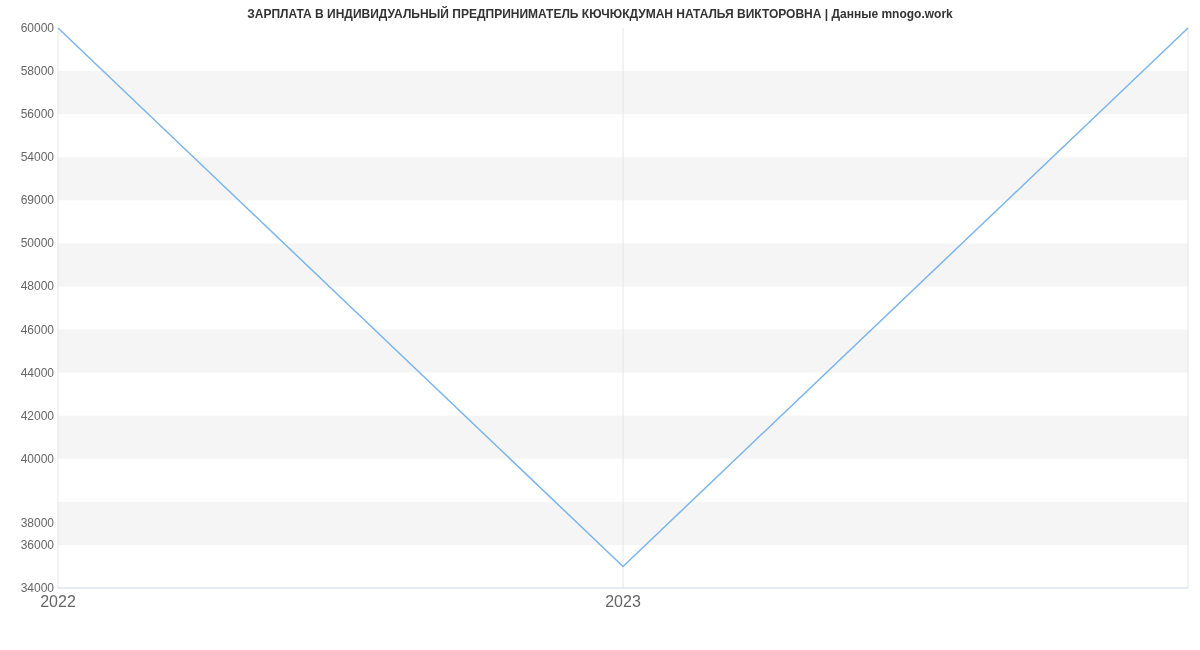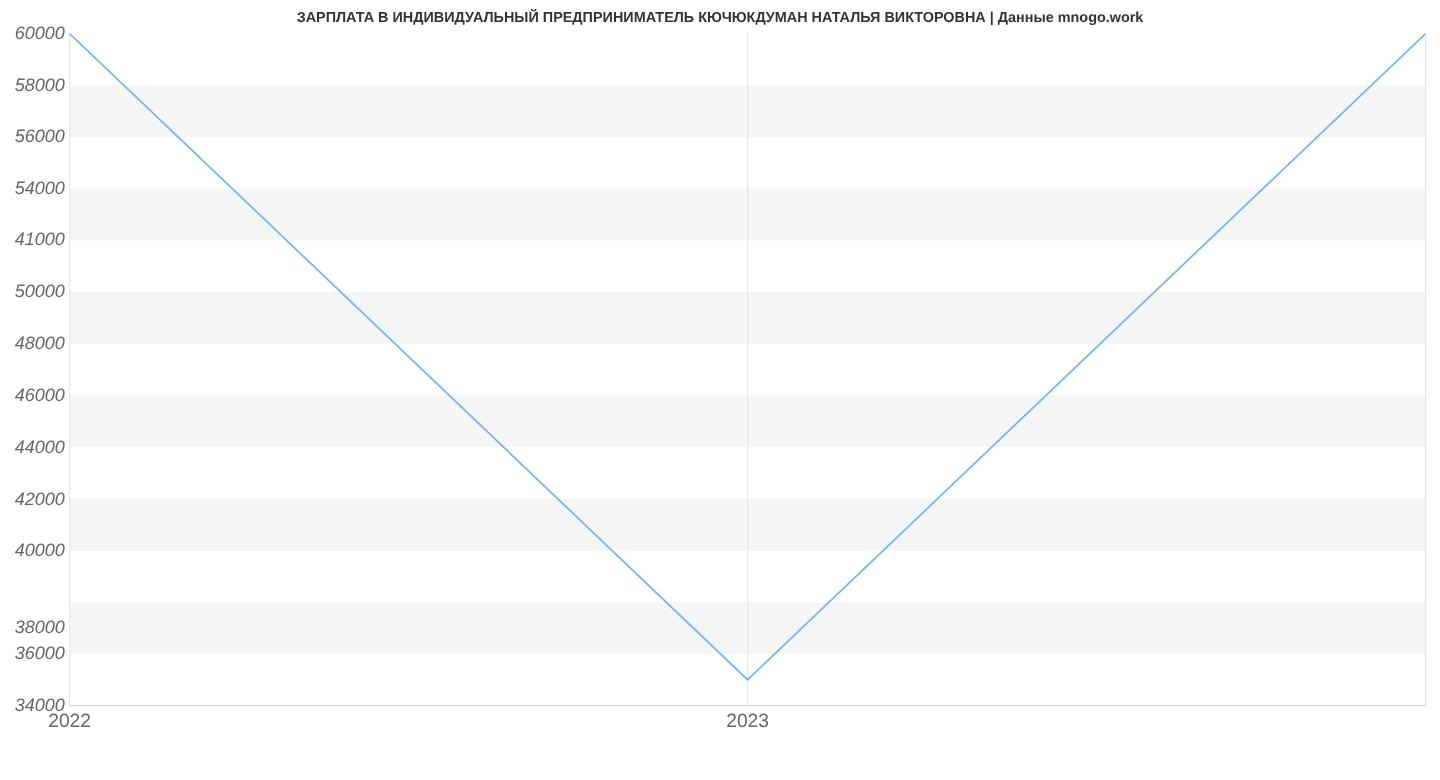--- a/index.html
+++ b/index.html
@@ -29,26 +29,25 @@
   .plot-area {
     position: absolute;
     left: 58px;
     top: 28px;
     width: 1130px;
     height: 560px;
   }
   .y-tick-label {
     position: absolute;
     right: 1146px;
-    font-size: 15px;
+    font-size: 12px;
     color: #666;
     text-align: right;
     transform: translateY(-50%);
     white-space: nowrap;
-    font-style: italic;
   }
   .x-tick-label {
     position: absolute;
     top: 593px;
     font-size: 16px;
     color: #666;
     text-align: center;
     transform: translateX(-50%);
     white-space: nowrap;
   }
@@ -84,21 +83,21 @@
   <div id="y-ticks">
       <div class="y-tick-label" style="top: 588px;">34000</div>
       <div class="y-tick-label" style="top: 544.923px;">36000</div>
       <div class="y-tick-label" style="top: 523px;">38000</div>
       <div class="y-tick-label" style="top: 458.769px;">40000</div>
       <div class="y-tick-label" style="top: 415.692px; margin-left: 40px;">42000</div>
       <div class="y-tick-label" style="top: 372.615px;">44000</div>
       <div class="y-tick-label" style="top: 329.538px;">46000</div>
       <div class="y-tick-label" style="top: 286.462px;">48000</div>
       <div class="y-tick-label" style="top: 243.385px;">50000</div>
-      <div class="y-tick-label" style="top: 200.308px;">41000</div>
+      <div class="y-tick-label" style="top: 200.308px;">69000</div>
       <div class="y-tick-label" style="top: 157.231px;">54000</div>
       <div class="y-tick-label" style="top: 114.154px; margin-left: 40px;">56000</div>
       <div class="y-tick-label" style="top: 71.0769px;">58000</div>
       <div class="y-tick-label" style="top: 28px;">60000</div>
     </div>
   <div id="x-ticks">
       <div class="x-tick-label" style="left: 58px;">2022</div>
       <div class="x-tick-label" style="left: 623px;">2023</div>
       <div class="x-tick-label" style="left: 1215px; margin-left: 48px;">2024</div>
     </div>

